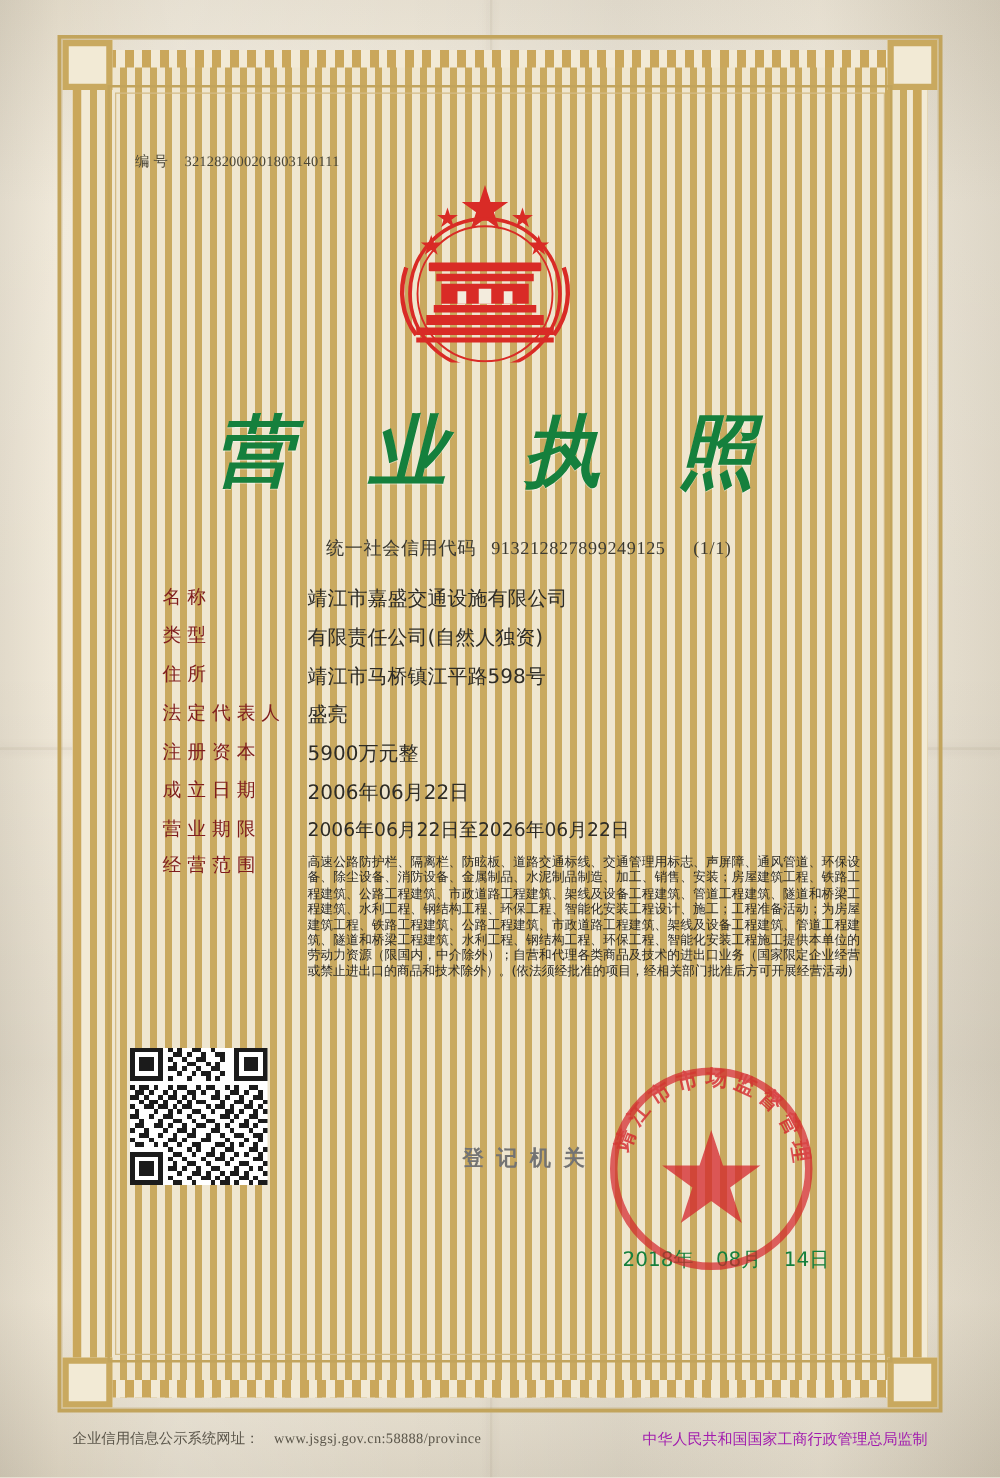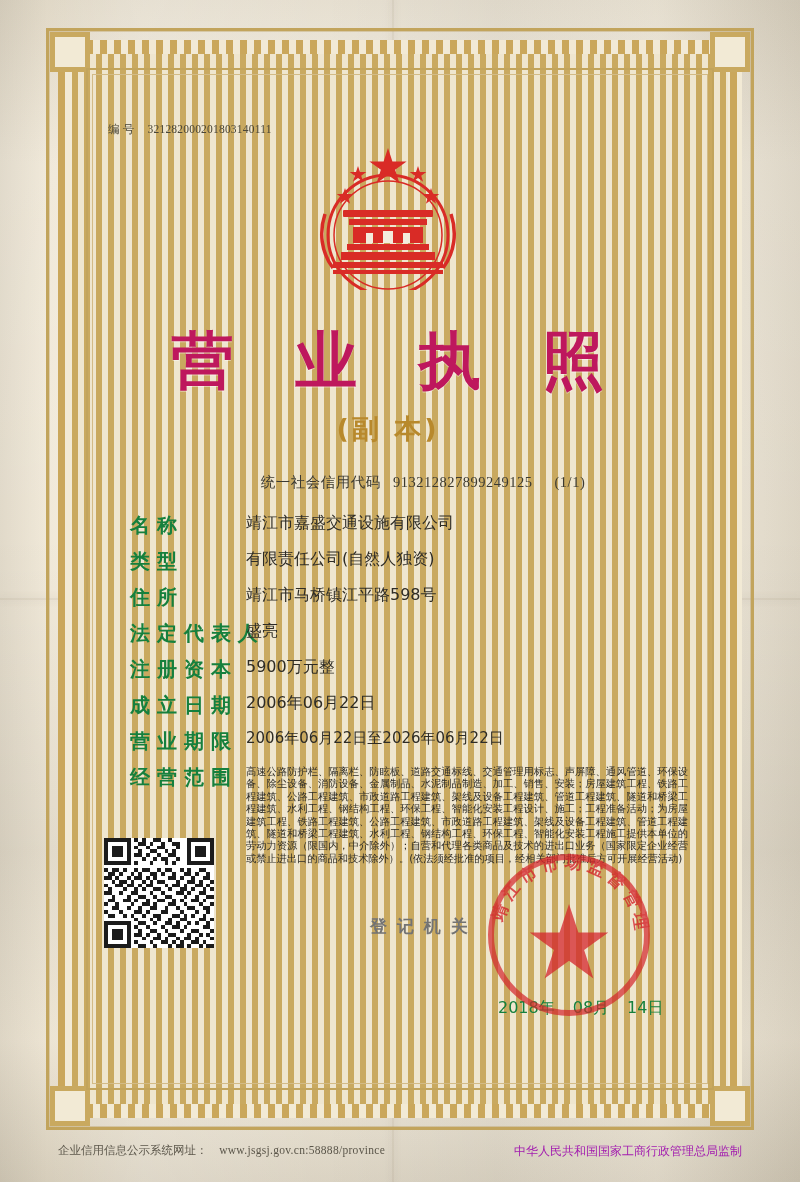--- a/index.html
+++ b/index.html
@@ -65,41 +65,42 @@
 
   
   #emblem{position:absolute;left:50%;transform:translateX(-50%);top:58px;width:170px;height:150px;}
   #emblem svg{display:block;}
 
   #main-title{
     margin:182px 0 0 0;text-align:center;
     font-family:"DejaVu Sans", sans-serif;
     font-weight:bold;
     font-size:62px;letter-spacing:20px;
-    color:#be185d;
+    color:#15803d;
     text-indent:20px;
     text-shadow:0 1px 0 rgba(255,255,255,.45);
+    font-style:italic;
   }
   #sub-title{
     text-align:center;margin-top:8px;
     font-family:"DejaVu Sans", sans-serif;
     font-weight:bold;font-size:27px;color:#b8892c;letter-spacing:3px;
   }
   #credit-line{
     text-align:center;margin-top:26px;font-size:14.5px;color:#3c3a31;letter-spacing:.5px;
     padding-left:70px;
   }
   #credit-line .pages{margin-left:18px;}
 
   
   #fields{margin-top:20px;padding-left:42px;}
   .row{display:flex;align-items:flex-start;margin-bottom:9px;}
   .label{
     width:116px;flex:0 0 116px;
-    font-size:20px;color:#15803d;font-weight:bold;
+    font-size:15px;color:#7f1d1d;font-weight:normal;
     font-family:"DejaVu Sans", sans-serif;
     letter-spacing:0px;
     white-space:nowrap;
   }
   .value{
     font-size:16px;color:#2e2c26;
     font-family:"DejaVu Sans", sans-serif;
     padding-top:1px;
   }
   .value.small{font-size:15px;}
@@ -188,21 +189,20 @@
         <circle cx="85" cy="95" r="54" fill="none" stroke="#d92b26" stroke-width="1.5"></circle>
 
         <path d="M30,128 C18,112 16,92 22,74" stroke="#d92b26" stroke-width="3.5" fill="none"></path>
         <path d="M140,128 C152,112 154,92 148,74" stroke="#d92b26" stroke-width="3.5" fill="none"></path>
         <path d="M30,130 h110 v4 h-110 z"></path>
       </g>
     </svg>
   </div>
 
   <div id="main-title">营 业 执 照</div>
-  <div id="sub-title">(副 本)</div>
 
   <div id="credit-line">
     <span>统一社会信用代码</span>
     <span style="margin-left:8px;">913212827899249125</span>
     <span class="pages">(1/1)</span>
   </div>
 
   <div id="fields">
     <div class="row">
       <div class="label">名        称</div>

